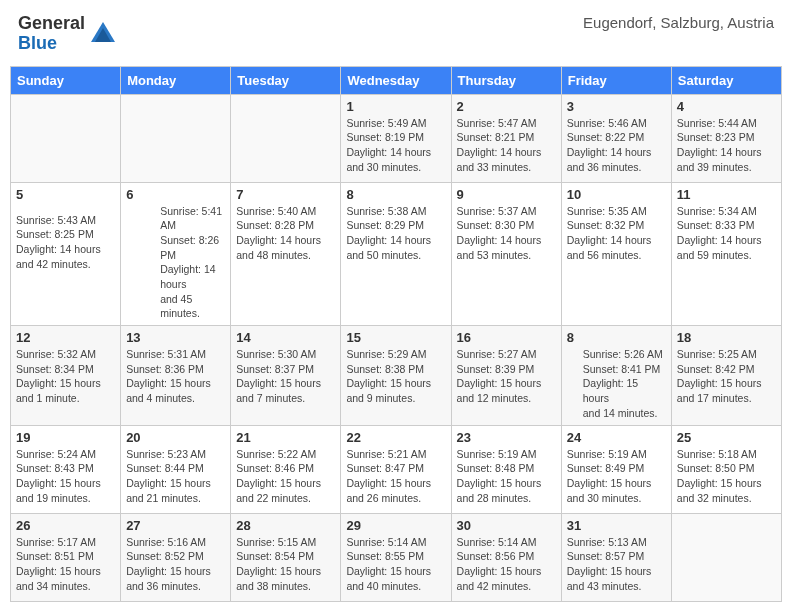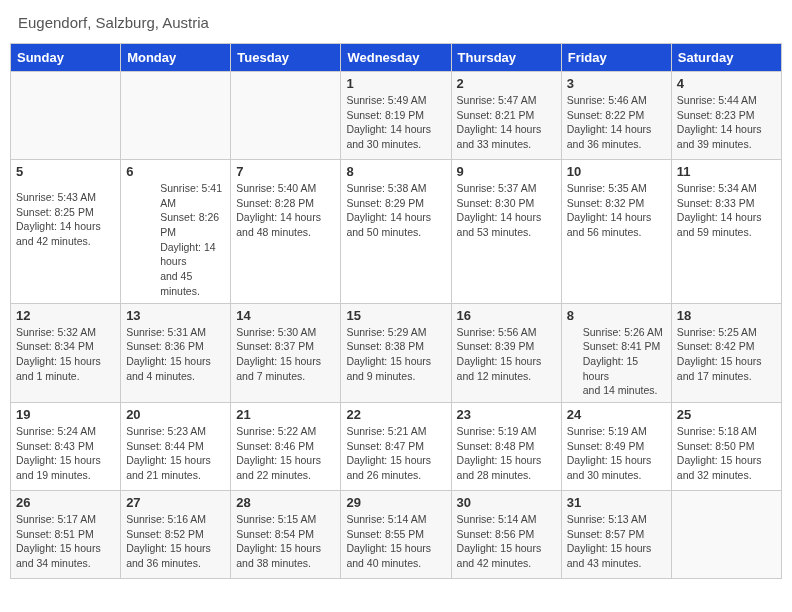--- a/index.html
+++ b/index.html
@@ -75,27 +75,37 @@
       margin-bottom: 2px;
       color: #333;
     }
     .day-info {
       font-size: 10.5px;
       color: #444;
       line-height: 1.4;
     }
     tr:nth-child(odd) td { background: #f7f7f7; }
     tr:nth-child(even) td { background: #fff; }
-    .calendar-table thead tr th { background: #1d4ed8; }
+    .calendar-table thead tr th { background: #3b82f6; }
     td.empty { background: #f9f9f9 !important; }
   </style>
 </head>
 <body>
 
 <div class="header">
+  <div class="logo">
+    <div class="logo-text">
+      <span style="font-size:18px;font-weight:bold;color:#333;">General</span>
+      <span style="font-size:18px;font-weight:bold;color:#1a6bb5;">Blue</span>
+    </div>
+    <svg class="logo-icon" viewBox="0 0 28 28" xmlns="http://www.w3.org/2000/svg">
+      <polygon points="14,2 26,22 2,22" fill="#2a78c5"></polygon>
+      <polygon points="14,8 22,22 6,22" fill="#1a5a99"></polygon>
+    </svg>
+  </div>
   <div class="title-block">
     <div class="location">Eugendorf, Salzburg, Austria</div>
   </div>
 </div>
 
 <table class="calendar-table">
   <thead>
     <tr>
     <th>Sunday</th>
         <th>Monday</th>
@@ -215,21 +225,21 @@
         </td>
         <td>
           <div class="day-number">15</div>
           <div class="day-info" style="white-space: pre-line;">Sunrise: 5:29 AM
 Sunset: 8:38 PM
 Daylight: 15 hours
 and 9 minutes.</div>
         </td>
         <td>
           <div class="day-number">16</div>
-          <div class="day-info" style="white-space: pre-line;">Sunrise: 5:56 AM
+          <div class="day-info" style="white-space: pre-line;">Sunrise: 5:27 AM
 Sunset: 8:39 PM
 Daylight: 15 hours
 and 12 minutes.</div>
         </td>
         <td>
           <div class="day-number">8</div>
           <div class="day-info" style="white-space: pre-line; margin-left: 16px;">Sunrise: 5:26 AM
 Sunset: 8:41 PM
 Daylight: 15 hours
 and 14 minutes.</div>

